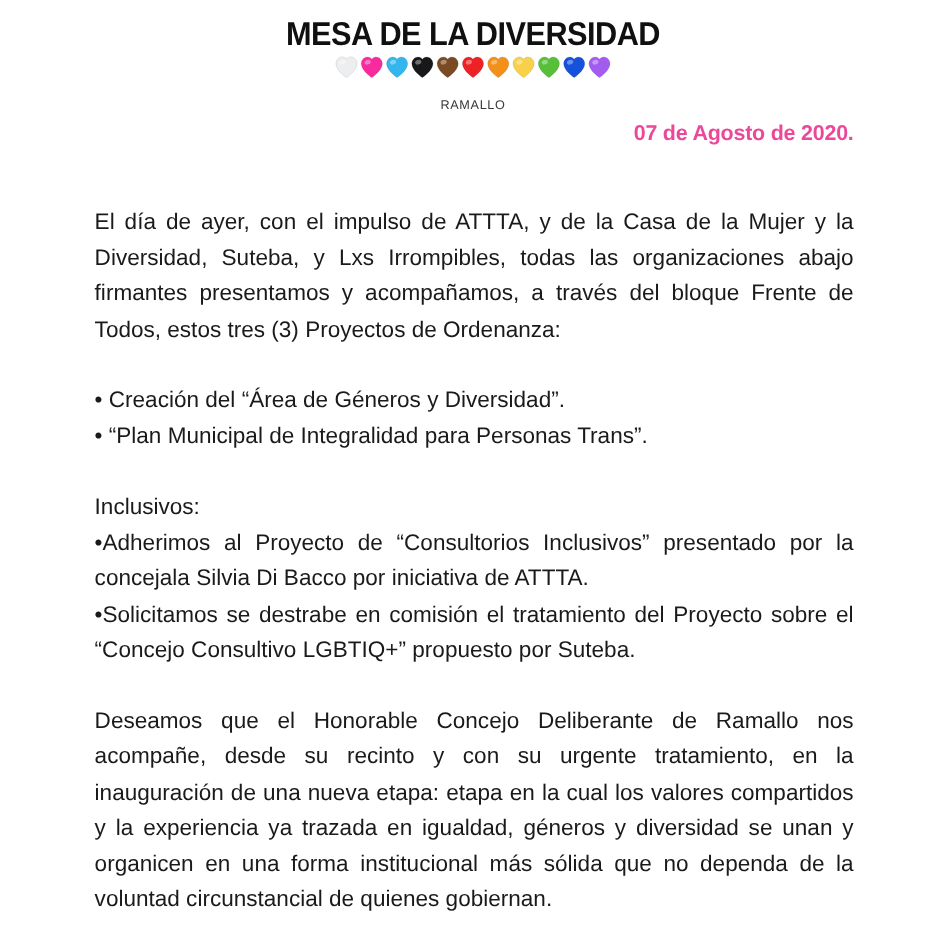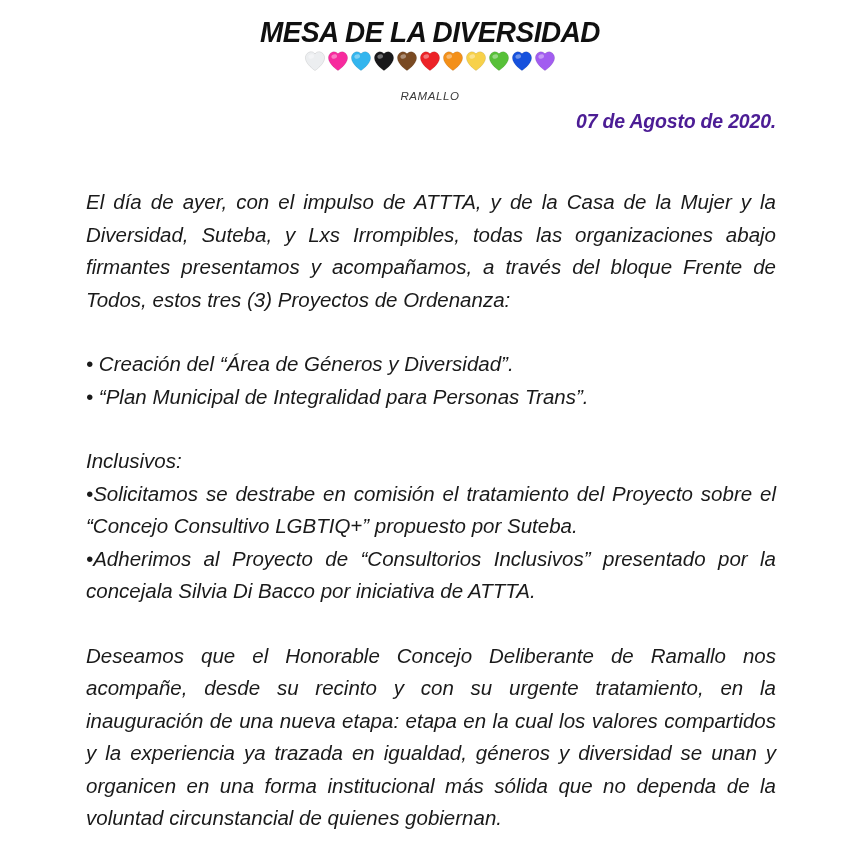--- a/index.html
+++ b/index.html
@@ -15,21 +15,20 @@
     color: #181818;
     -webkit-font-smoothing: antialiased;
   }
 
   .page {
     position: relative;
     width: 860px;
     height: 860px;
     background: #ffffff;
     box-sizing: border-box;
-    font-style: italic;
   }
 
   
   .letterhead {
     position: absolute;
     top: 16px;
     left: 0;
     width: 860px;
     text-align: center;
   }
@@ -66,21 +65,21 @@
     color: #3a3a3a;
   }
 
   
   .date-line {
     position: absolute;
     top: 110px;
     right: 84px;
     font-size: 19.5px;
     font-weight: bold;
-    color: #4c1d95;
+    color: #ec4899;
     letter-spacing: -0.2px;
     white-space: nowrap;
   }
 
   
   .body-block {
     position: absolute;
     top: 186px;
     left: 86px;
     width: 690px;
@@ -170,22 +169,22 @@
     <p class="para">El día de ayer, con el impulso de ATTTA, y de la Casa de la Mujer y la Diversidad, Suteba, y Lxs Irrompibles, todas las organizaciones abajo firmantes presentamos y acompañamos, a través del bloque Frente de Todos, estos tres (3) Proyectos de Ordenanza:</p>
 
     <div class="spacer"></div>
 
     <p class="line">• Creación del “Área de Géneros y Diversidad”.</p>
     <p class="line">• “Plan Municipal de Integralidad para Personas Trans”.</p>
 
     <div class="spacer"></div>
 
     <p class="line">Inclusivos:</p>
+    <p class="para">•Adherimos al Proyecto de “Consultorios Inclusivos” presentado por la concejala Silvia Di Bacco por iniciativa de ATTTA.</p>
     <p class="para">•Solicitamos se destrabe en comisión el tratamiento del Proyecto sobre el “Concejo Consultivo LGBTIQ+” propuesto por Suteba.</p>
-    <p class="para">•Adherimos al Proyecto de “Consultorios Inclusivos” presentado por la concejala Silvia Di Bacco por iniciativa de ATTTA.</p>
 
     <div class="spacer"></div>
 
     <p class="para">Deseamos que el Honorable Concejo Deliberante de Ramallo nos acompañe, desde su recinto y con su urgente tratamiento, en la inauguración de una nueva etapa: etapa en la cual los valores compartidos y la experiencia ya trazada en igualdad, géneros y diversidad se unan y organicen en una forma institucional más sólida que no dependa de la voluntad circunstancial de quienes gobiernan.</p>
 
   </div>
 
 </div>
 
 </body></html>

